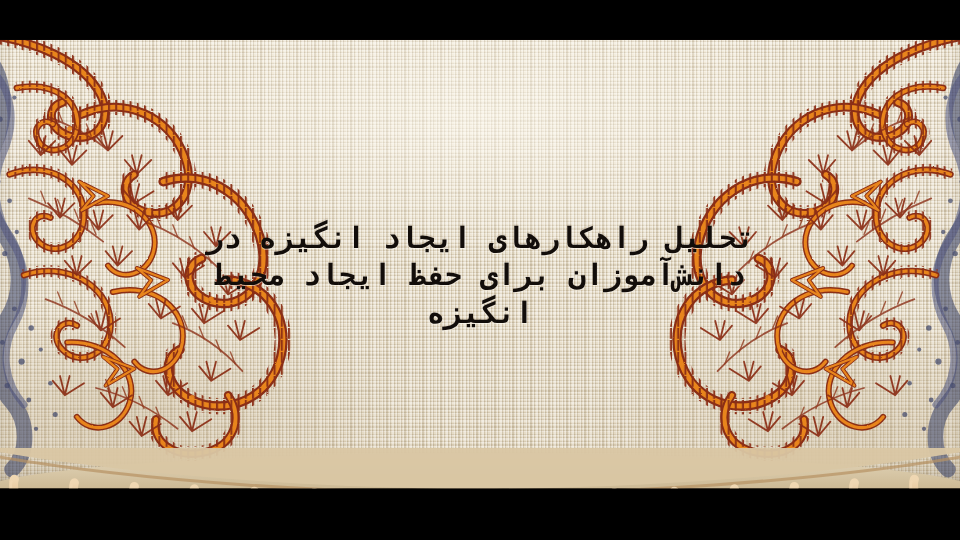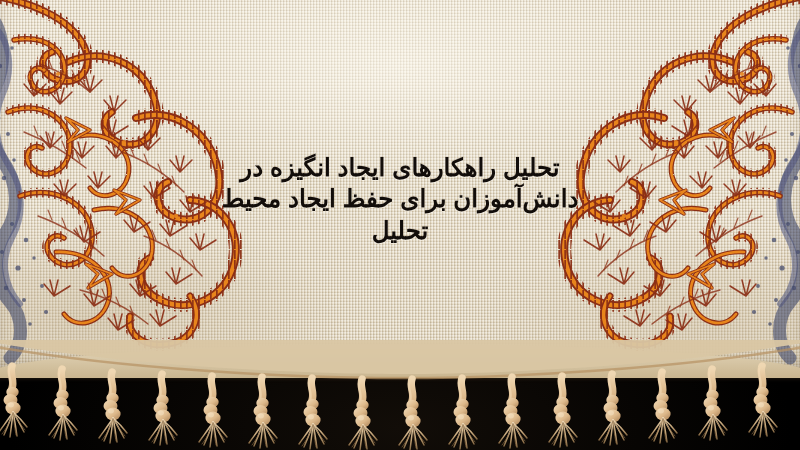--- a/index.html
+++ b/index.html
@@ -1,24 +1,25 @@
 <!DOCTYPE html>
 <html lang="fa" dir="rtl"><head>
 <meta charset="utf-8">
 <title>Termeh Title Slide</title>
 <style>
   html,body{margin:0;padding:0;background:#000;}
   *{box-sizing:border-box;}
 
   .stage{
     position:relative;
-    width:800px;height:450px;
+    width:800px;height:374px;
     overflow:hidden;
     background:#0a0705;
-    font-family:Liberation Sans, sans-serif;
+    font-family:Liberation Mono, monospace;
+    margin-top:33px;
   }
 
   
   .backdrop{
     position:absolute;inset:0;
     background:
       radial-gradient(ellipse 70% 55% at 50% 95%, #120d08 0%, #000 70%),
       #000;
   }
 
@@ -479,21 +480,21 @@
           <circle cx="118" cy="112" r="1.7"></circle>
         <circle cx="174" cy="182" r="1.8"></circle>
           <circle cx="156" cy="258" r="1.8"></circle>
       </g>
     </svg>
   </div>
 
   <div class="title-block">
     <span class="title-line">تحلیل راهکارهای ایجاد انگیزه در</span>
     <span class="title-line">دانش‌آموزان برای حفظ ایجاد محیط</span>
-    <span class="title-line">تحلیل</span>
+    <span class="title-line">انگیزه</span>
   </div>
 
   <div class="fringe">
     <svg viewBox="0 0 800 110" xmlns="http://www.w3.org/2000/svg" aria-hidden="true">
       <defs>
         <linearGradient id="cordG" x1="0" y1="0" x2="0" y2="1">
           <stop offset="0" stop-color="#efd7b2"></stop>
           <stop offset=".5" stop-color="#dcb88a"></stop>
           <stop offset="1" stop-color="#b98f5e"></stop>
         </linearGradient>

